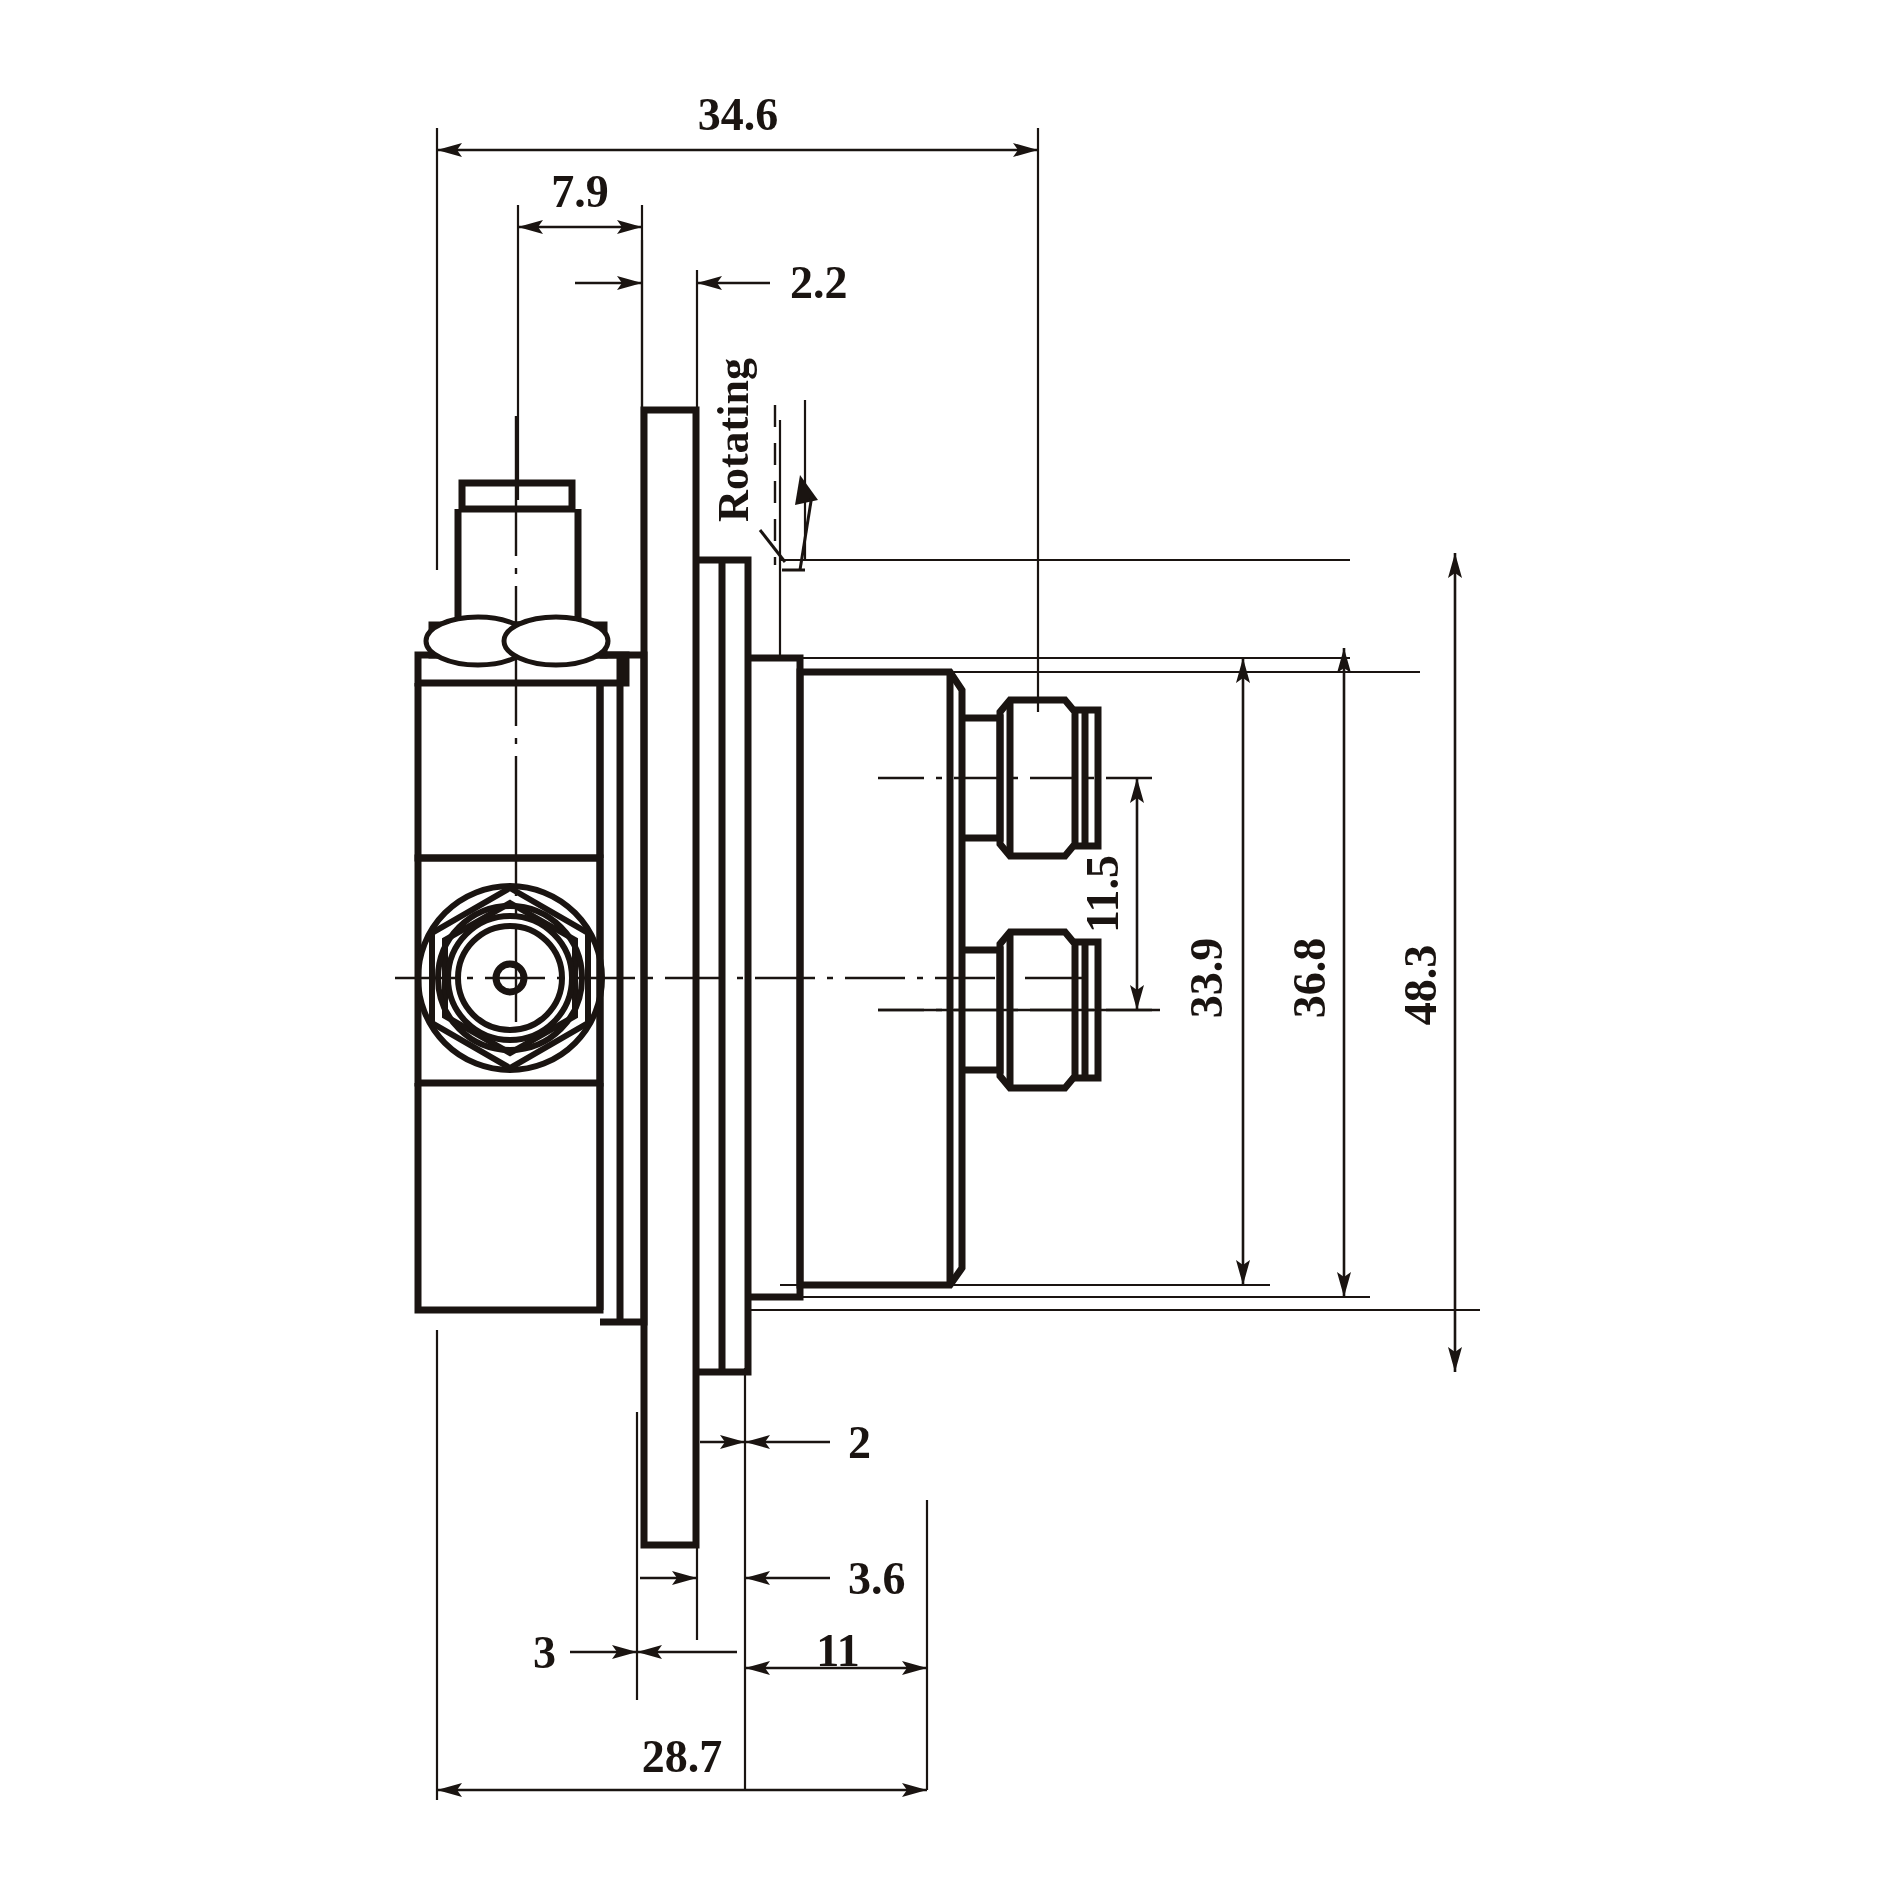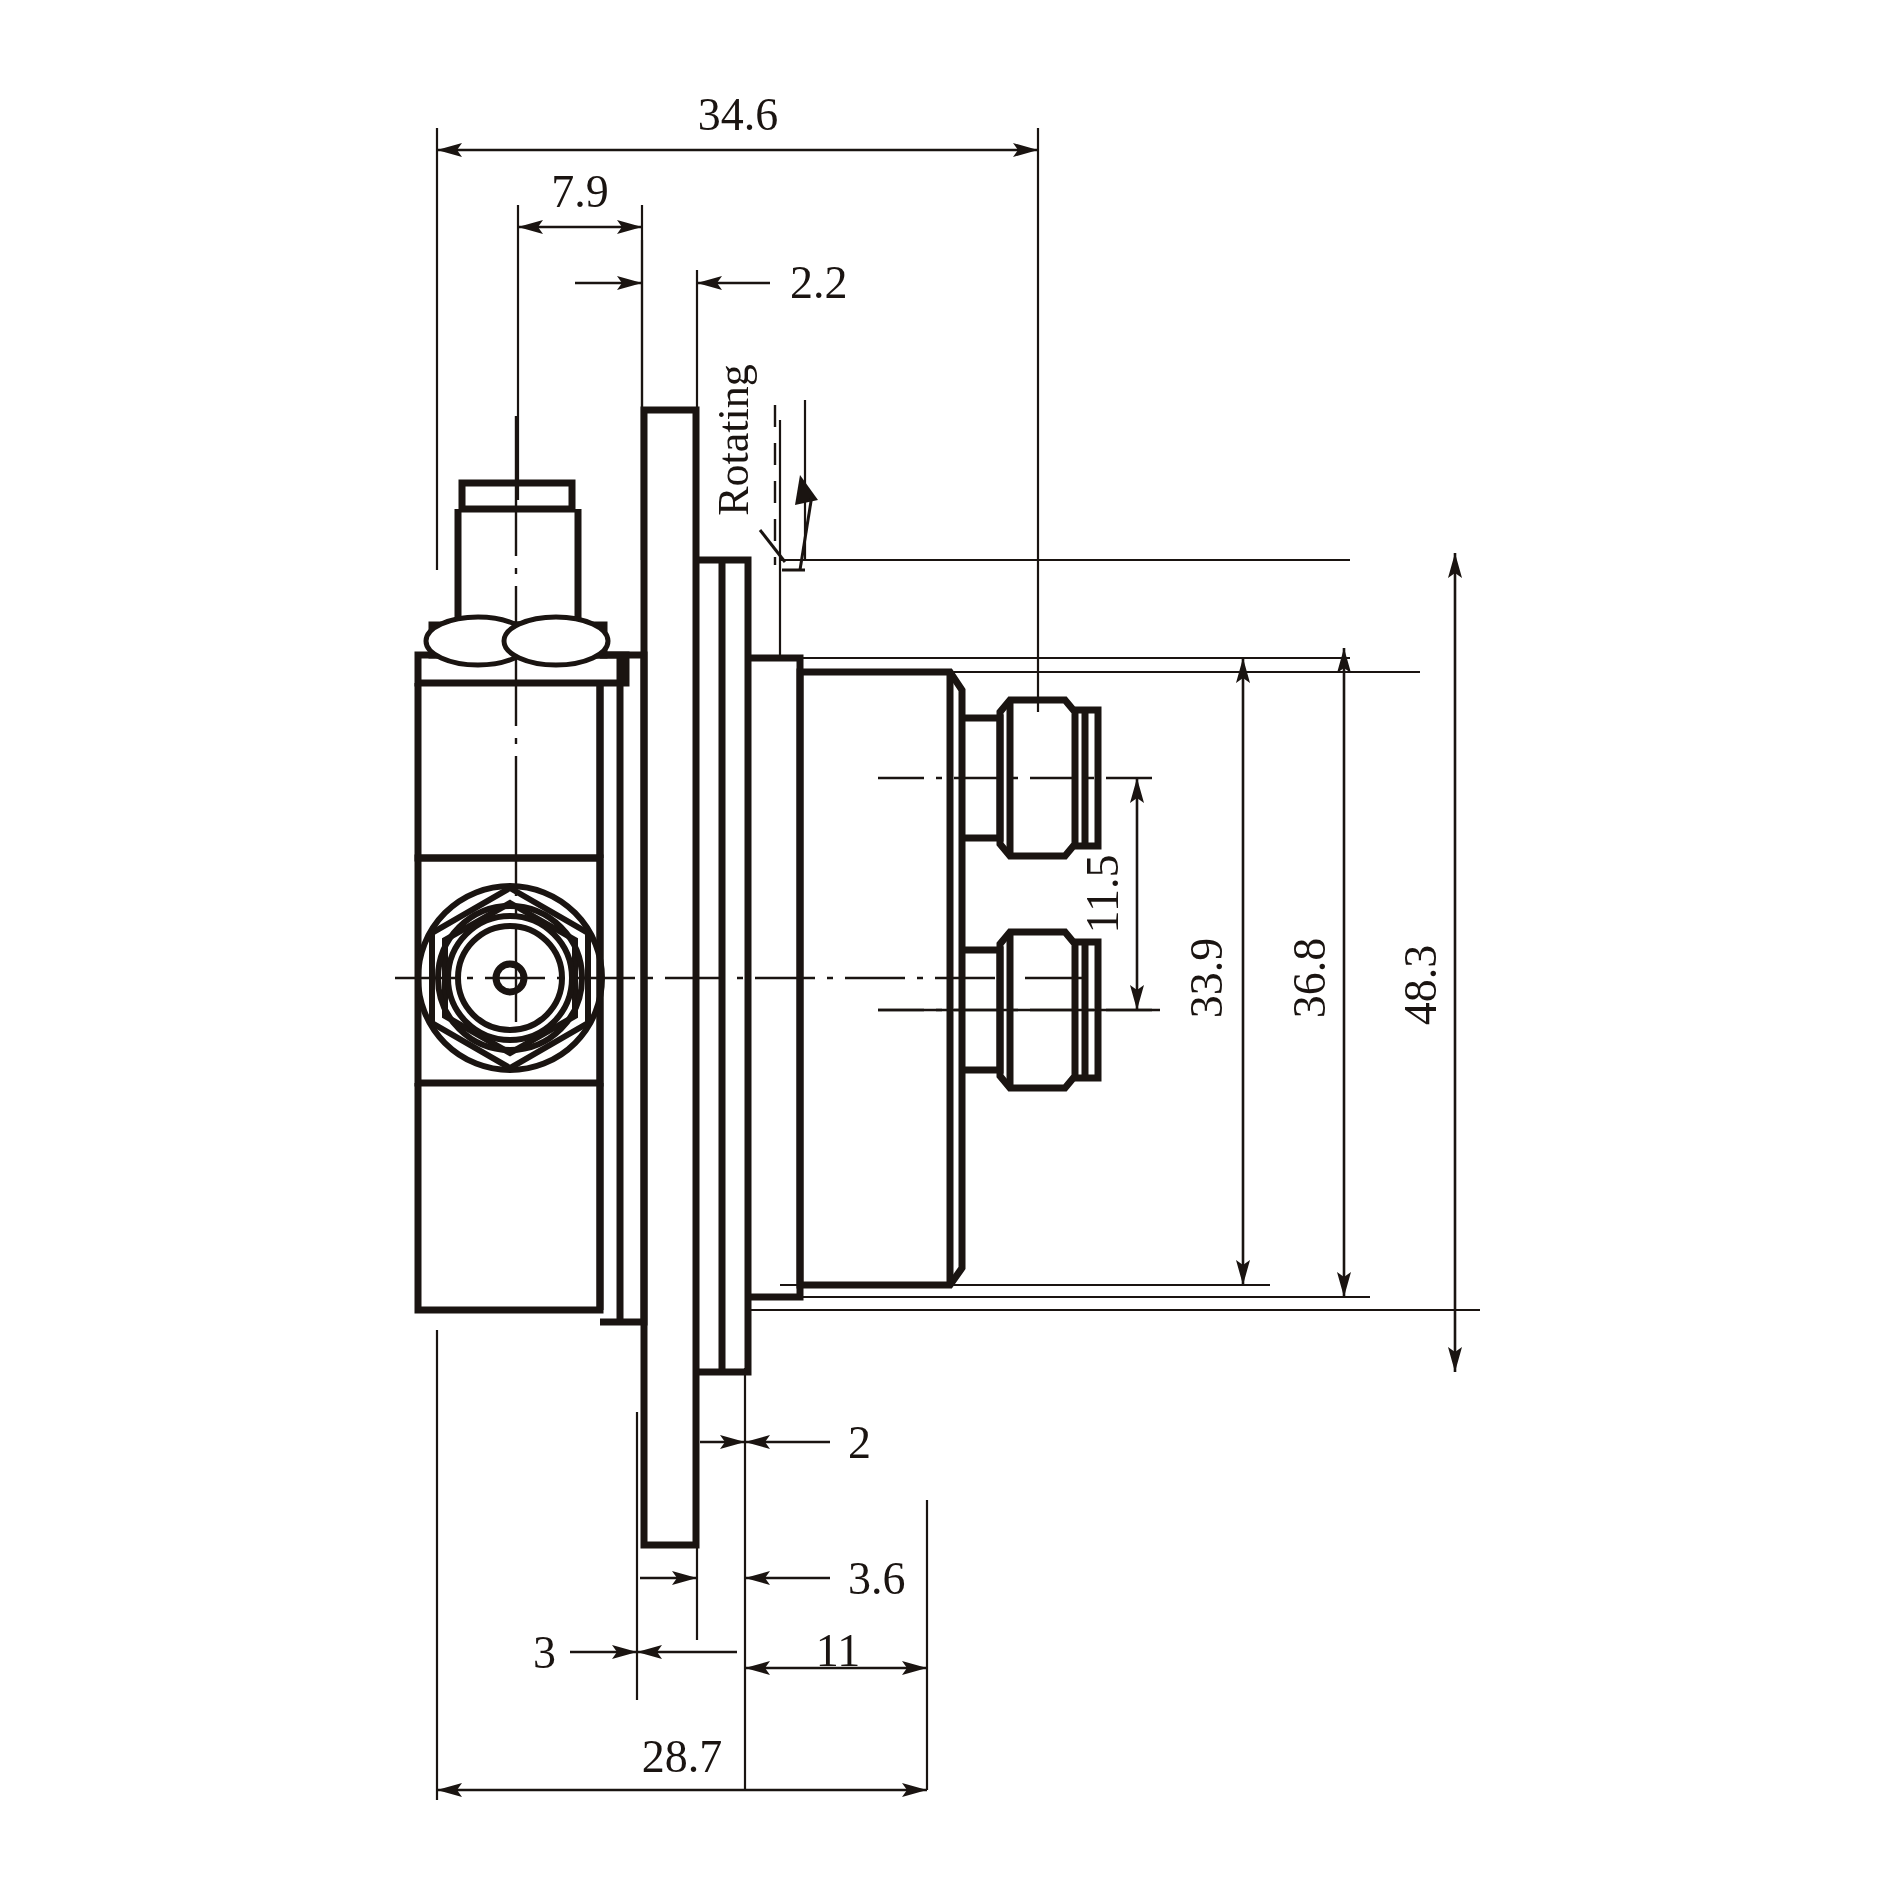--- a/index.html
+++ b/index.html
@@ -7,20 +7,21 @@
     padding: 0;
     background: #ffffff;
   }
   #page {
     position: relative;
     width: 1900px;
     height: 1900px;
     background: #ffffff;
     font-family: "Liberation Serif", serif;
     overflow: hidden;
+    font-weight: bold;
   }
   #drawing-svg {
     position: absolute;
     left: 0;
     top: 0;
     width: 1900px;
     height: 1900px;
     display: block;
   }
   text {

